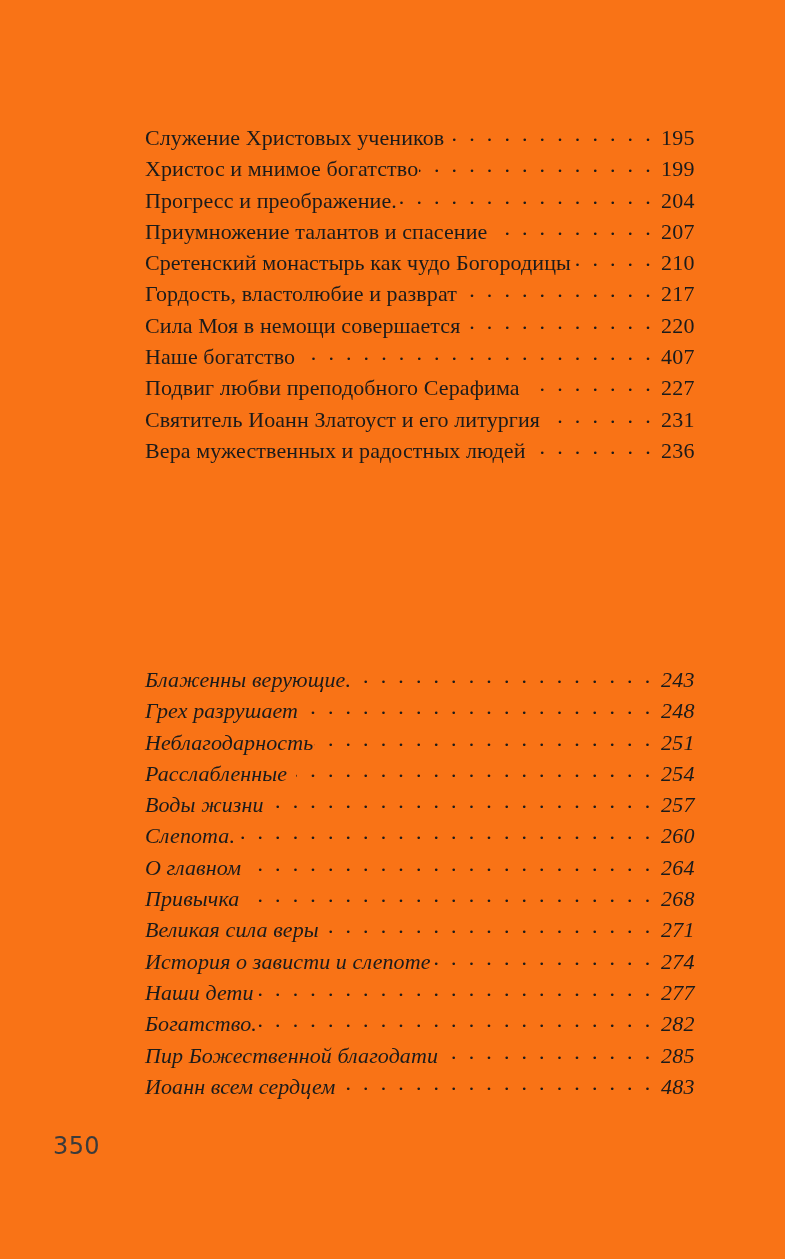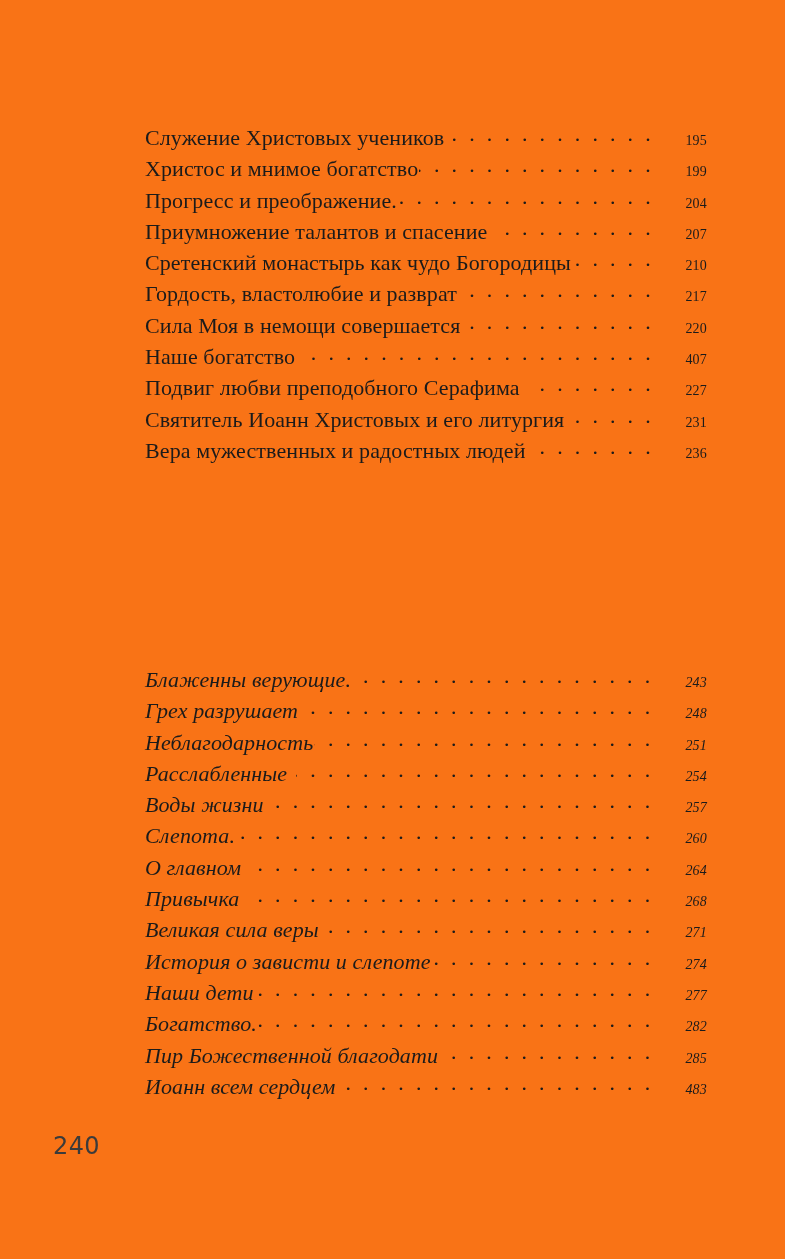--- a/index.html
+++ b/index.html
@@ -70,22 +70,22 @@
     font-size: 22px;
     line-height: 22px;
     letter-spacing: 3.3px;
     white-space: nowrap;
     color: #1b1b1b;
   }
 
   .entry-page {
     flex: 0 0 auto;
     width: 46px;
-    text-align: right;
-    font-size: 14px;
+    text-align: left;
+    font-size: 22px;
     letter-spacing: 0.2px;
   }
 
   
   #part-heading {
     position: absolute;
     left: 105px;
     top: 561px;
     width: 602px;
     font-weight: bold;
@@ -169,21 +169,21 @@
         <span class="entry-title gap">Наше богатство</span>
         <span class="leader"></span>
         <span class="entry-page">407</span>
       </div>
       <div class="toc-entry">
         <span class="entry-title gap">Подвиг любви преподобного Серафима</span>
         <span class="leader"></span>
         <span class="entry-page">227</span>
       </div>
       <div class="toc-entry">
-        <span class="entry-title gap">Святитель Иоанн Христовых и его литургия</span>
+        <span class="entry-title gap">Святитель Иоанн Златоуст и его литургия</span>
         <span class="leader"></span>
         <span class="entry-page">231</span>
       </div>
       <div class="toc-entry">
         <span class="entry-title gap">Вера мужественных и радостных людей</span>
         <span class="leader"></span>
         <span class="entry-page">236</span>
       </div>
     </div>
 
@@ -254,15 +254,15 @@
         <span class="leader"></span>
         <span class="entry-page">285</span>
       </div>
       <div class="toc-entry">
         <span class="entry-title gap">Иоанн всем сердцем</span>
         <span class="leader"></span>
         <span class="entry-page">483</span>
       </div>
     </div>
 
-  <div id="folio">240</div>
+  <div id="folio">350</div>
 
 </div>
 
 </body></html>

